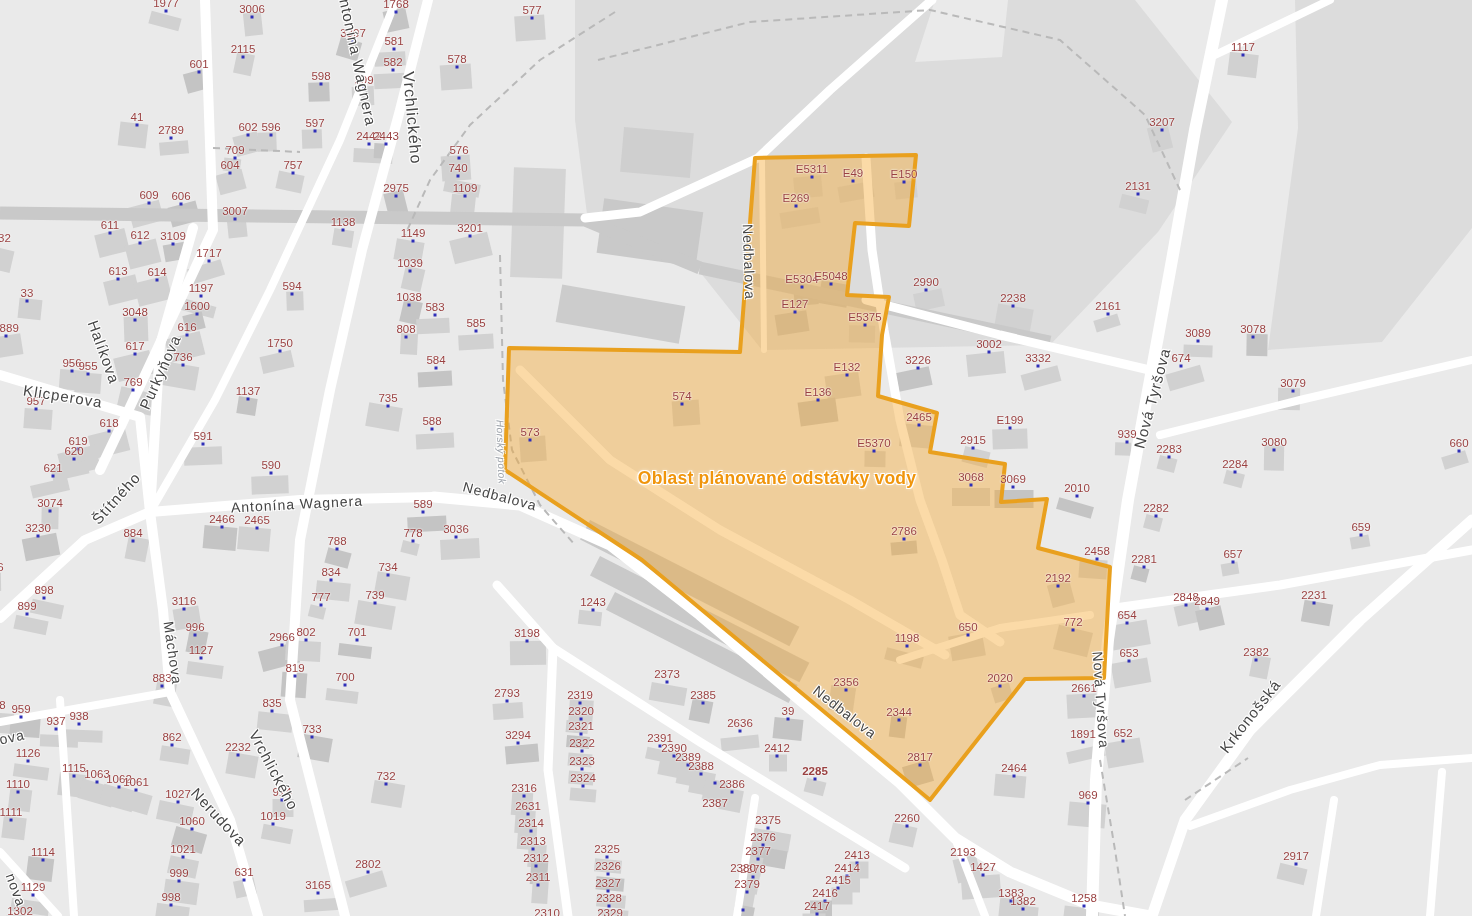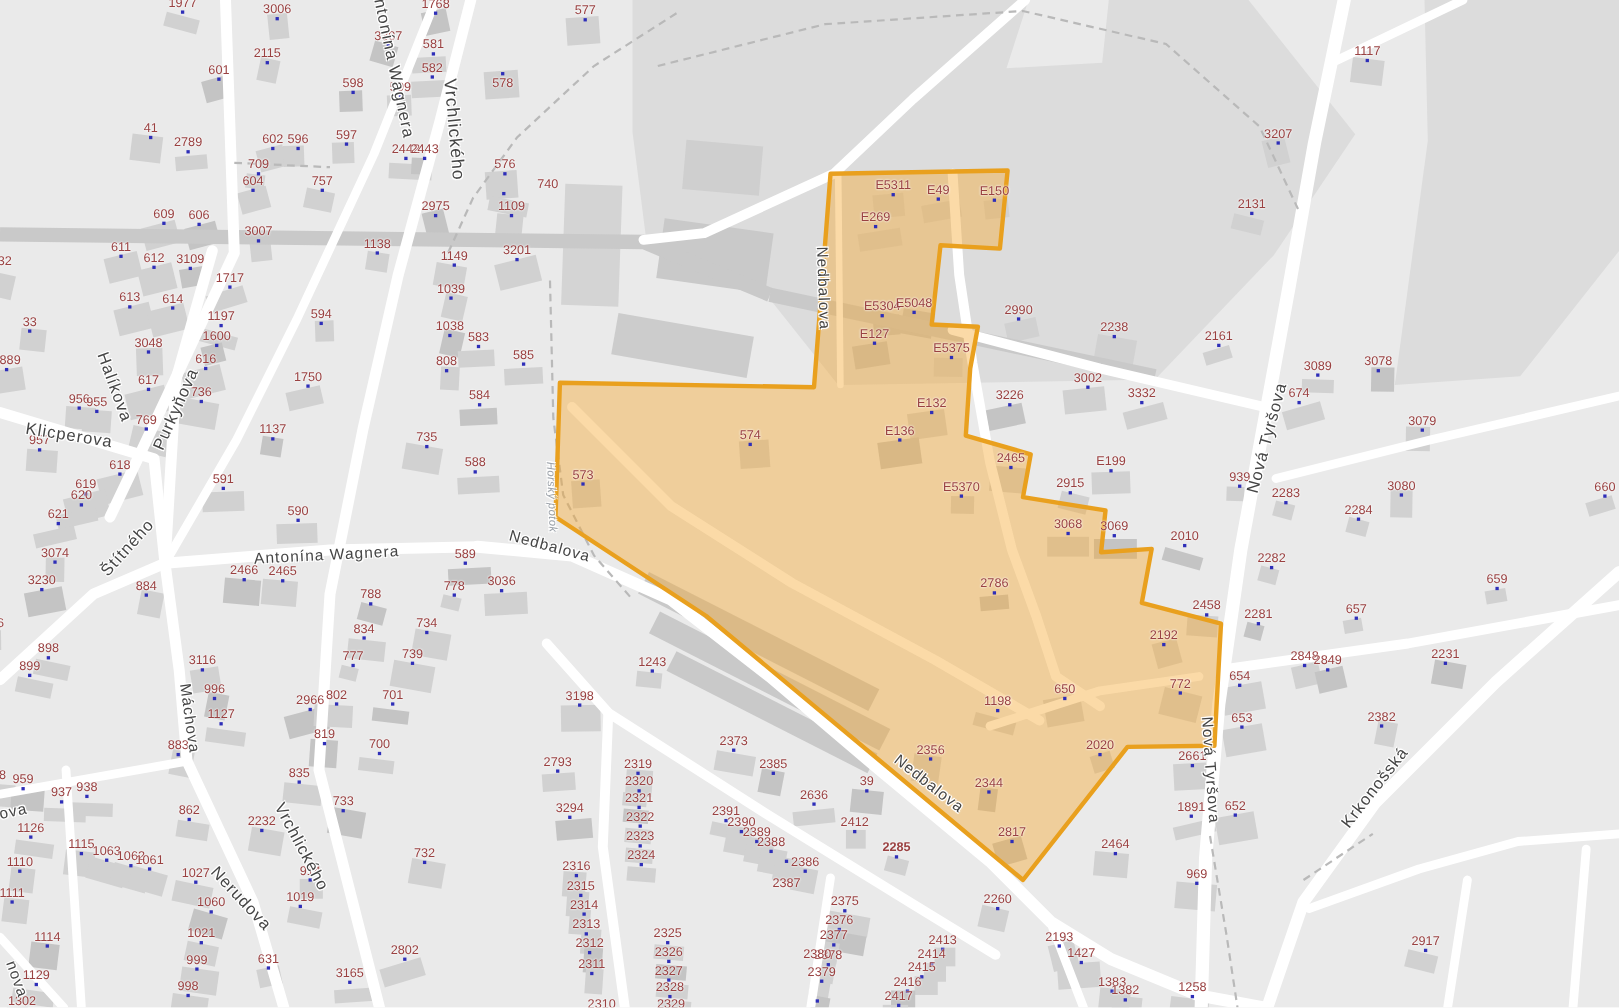--- a/index.html
+++ b/index.html
@@ -324,20 +324,21 @@
       <path d="M1100,760 L1115,850 L1125,916"></path>
       <path d="M1185,800 L1248,758"></path>
     </g>
 
     <path d="M755,158 L916,155 L909,226 L855,223 L847,295 L889,297 L882,335 L878,396 L937,413 L930,452
          L1005,464 L1001,502 L1047,499 L1038,548 L1110,567 L1104,678 L1025,679 L930,800
          L642,560 L505,470 L509,348 L740,352 Z" fill="rgba(245,167,45,0.42)" stroke="#e9a01e" stroke-width="4" stroke-linejoin="round"></path>
   </svg>
 
   <div id="label-layer">
+    <div id="outage-label" style="left: 777px; top: 478px;">Oblast plánované odstávky vody</div>
   <span class="parcel" style="left: 166px; top: 3px;">1977</span>
       <span class="pdot" style="left: 166px; top: 11px;"></span>
       <span class="parcel" style="left: 252px; top: 9px;">3006</span>
       <span class="pdot" style="left: 252px; top: 17px;"></span>
       <span class="parcel" style="left: 243px; top: 49px;">2115</span>
       <span class="pdot" style="left: 243px; top: 57px;"></span>
       <span class="parcel" style="left: 199px; top: 64px;">601</span>
       <span class="pdot" style="left: 199px; top: 72px;"></span>
       <span class="parcel" style="left: 137px; top: 117px;">41</span>
       <span class="pdot" style="left: 137px; top: 125px;"></span>
@@ -514,25 +515,25 @@
       <span class="parcel" style="left: 364px; top: 80px;">599</span>
       <span class="pdot" style="left: 364px; top: 88px;"></span>
       <span class="parcel" style="left: 315px; top: 123px;">597</span>
       <span class="pdot" style="left: 315px; top: 131px;"></span>
       <span class="parcel" style="left: 369px; top: 136px;">2442</span>
       <span class="pdot" style="left: 369px; top: 144px;"></span>
       <span class="parcel" style="left: 386px; top: 136px;">2443</span>
       <span class="pdot" style="left: 386px; top: 144px;"></span>
       <span class="parcel" style="left: 532px; top: 10px;">577</span>
       <span class="pdot" style="left: 532px; top: 18px;"></span>
-      <span class="parcel" style="left: 457px; top: 76px;">578</span>
+      <span class="parcel" style="left: 457px; top: 59px;">578</span>
       <span class="pdot" style="left: 457px; top: 67px;"></span>
       <span class="parcel" style="left: 459px; top: 150px;">576</span>
       <span class="pdot" style="left: 459px; top: 158px;"></span>
-      <span class="parcel" style="left: 458px; top: 168px; margin-left: 40px;">740</span>
+      <span class="parcel" style="left: 458px; top: 168px;">740</span>
       <span class="pdot" style="left: 458px; top: 176px;"></span>
       <span class="parcel" style="left: 465px; top: 188px;">1109</span>
       <span class="pdot" style="left: 465px; top: 196px;"></span>
       <span class="parcel" style="left: 396px; top: 188px;">2975</span>
       <span class="pdot" style="left: 396px; top: 196px;"></span>
       <span class="parcel" style="left: 343px; top: 222px;">1138</span>
       <span class="pdot" style="left: 343px; top: 230px;"></span>
       <span class="parcel" style="left: 470px; top: 228px;">3201</span>
       <span class="pdot" style="left: 470px; top: 236px;"></span>
       <span class="parcel" style="left: 413px; top: 233px;">1149</span>
@@ -616,21 +617,21 @@
       <span class="parcel" style="left: 777px; top: 748px;">2412</span>
       <span class="pdot" style="left: 777px; top: 756px;"></span>
       <span class="parcel" style="left: 815px; top: 771px; font-weight: bold;">2285</span>
       <span class="pdot" style="left: 815px; top: 779px;"></span>
       <span class="parcel" style="left: 846px; top: 682px;">2356</span>
       <span class="pdot" style="left: 846px; top: 690px;"></span>
       <span class="parcel" style="left: 899px; top: 712px;">2344</span>
       <span class="pdot" style="left: 899px; top: 720px;"></span>
       <span class="parcel" style="left: 524px; top: 788px;">2316</span>
       <span class="pdot" style="left: 524px; top: 796px;"></span>
-      <span class="parcel" style="left: 528px; top: 806px;">2315</span>
+      <span class="parcel" style="left: 528px; top: 806px;">2631</span>
       <span class="pdot" style="left: 528px; top: 814px;"></span>
       <span class="parcel" style="left: 531px; top: 823px;">2314</span>
       <span class="pdot" style="left: 531px; top: 831px;"></span>
       <span class="parcel" style="left: 533px; top: 841px;">2313</span>
       <span class="pdot" style="left: 533px; top: 849px;"></span>
       <span class="parcel" style="left: 536px; top: 858px;">2312</span>
       <span class="pdot" style="left: 536px; top: 866px;"></span>
       <span class="parcel" style="left: 538px; top: 877px;">2311</span>
       <span class="pdot" style="left: 538px; top: 885px;"></span>
       <span class="parcel" style="left: 547px; top: 913px;">2310</span>

